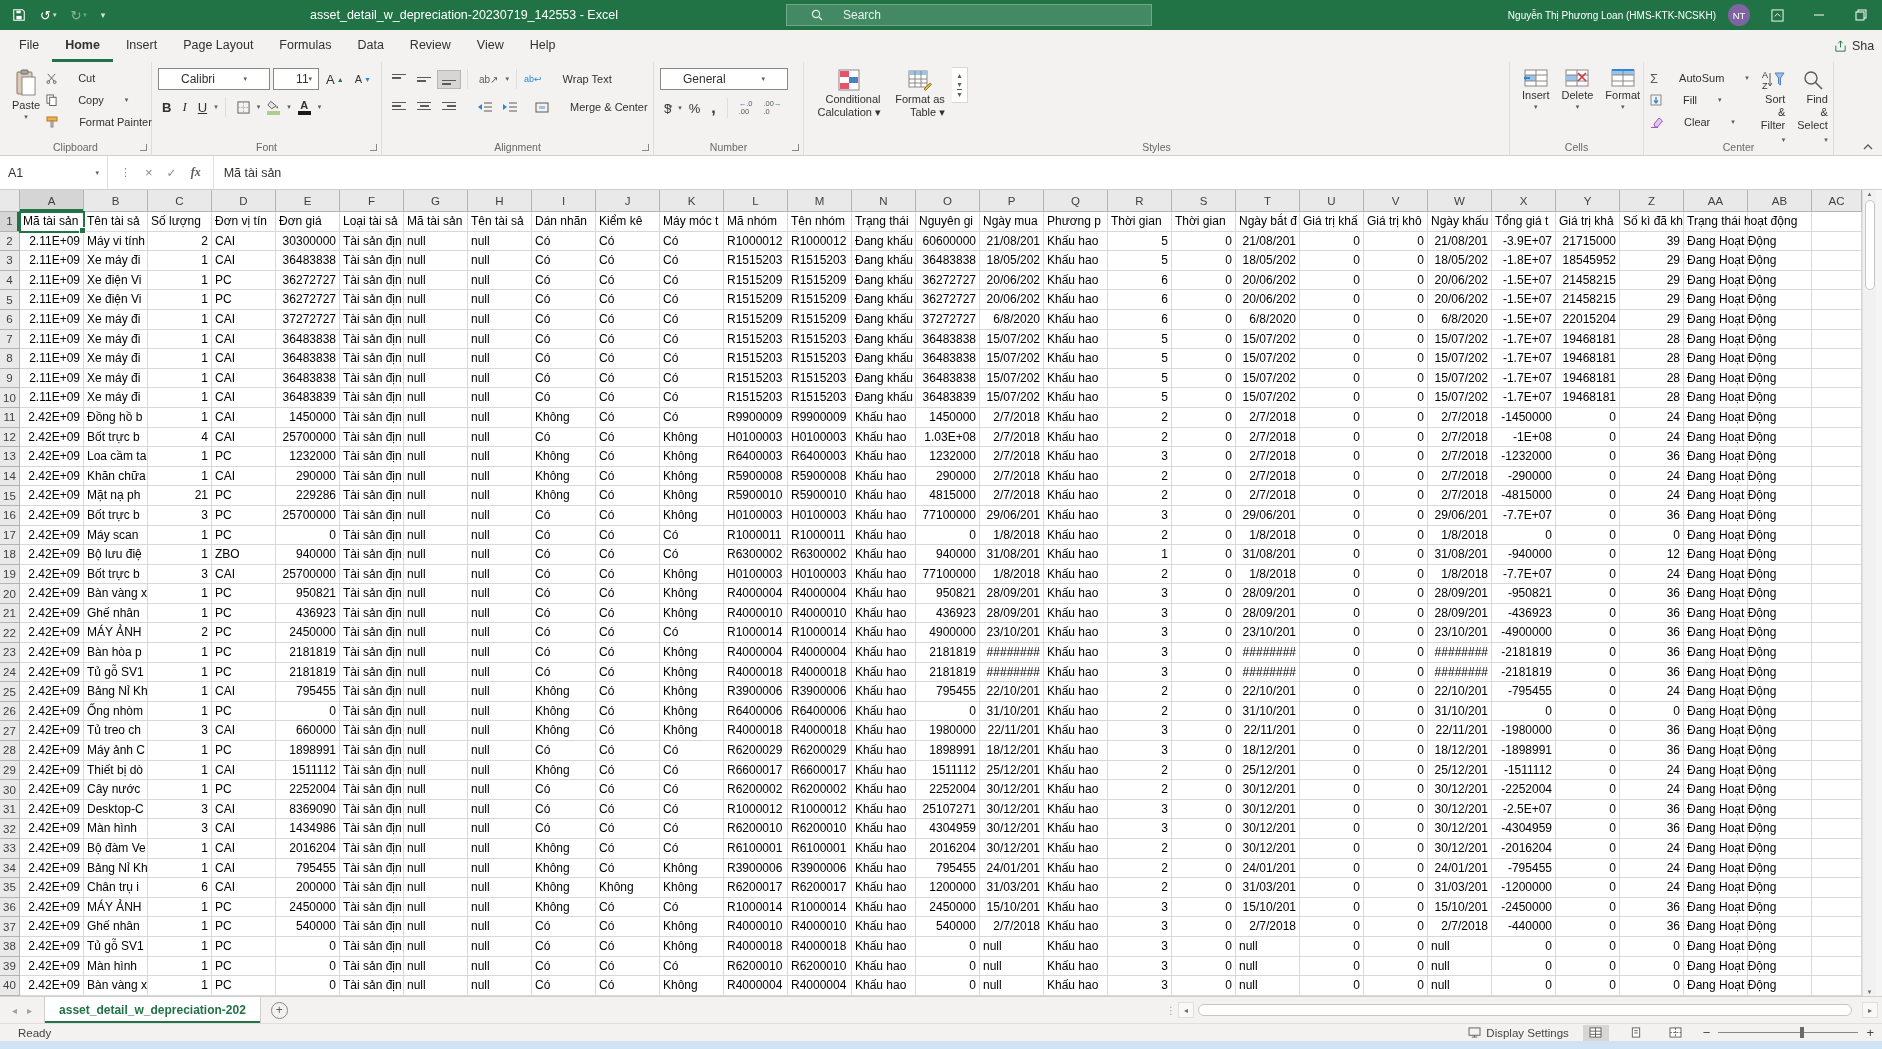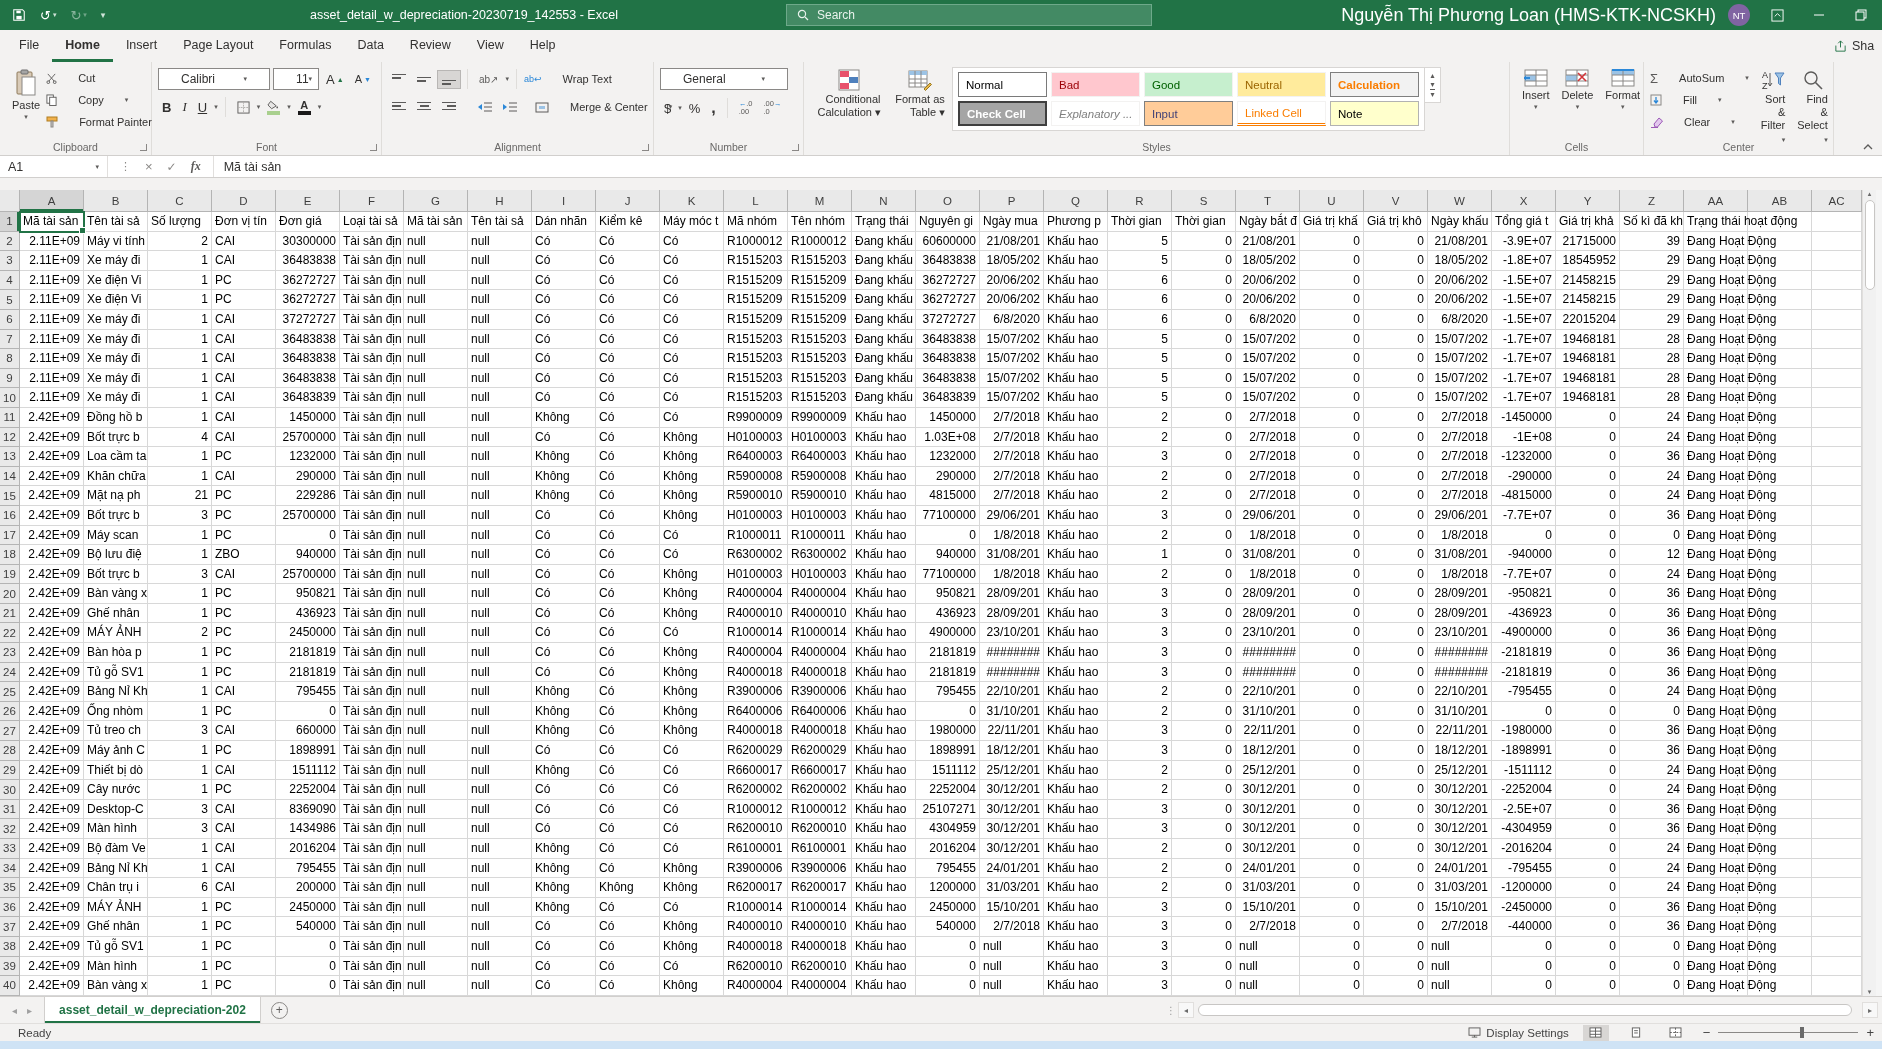--- a/index.html
+++ b/index.html
@@ -6,23 +6,23 @@
   html,body { width:1882px; height:1049px; overflow:hidden; }
   body { font-family:"Liberation Sans","DejaVu Sans",sans-serif; background:#f3f2f1; position:relative; font-size:12px; color:#323130; }
 
   
   .titlebar { position:absolute; left:0; top:0; width:1882px; height:30px; background:#217346; display:flex; align-items:center; color:#fff; }
   .qat { display:flex; align-items:center; gap:14px; padding-left:12px; }
   .qat .qbtn { display:flex; align-items:center; gap:2px; font-size:13px; color:#fff; }
   .qat .dim { opacity:.45; }
   .caret { font-size:7px; color:#cfe3d8; }
   .tb-title { position:absolute; left:214px; width:500px; text-align:center; font-size:12.5px; color:#fff; white-space:nowrap; }
-  .searchbox { position:absolute; left:786px; top:4px; width:366px; height:22px; background:#438a64; border:1px solid #6ea98a; display:flex; align-items:center; gap:8px; padding-left:10px; color:#e9f2ec; font-size:12px; }
+  .searchbox { position:absolute; left:786px; top:4px; width:366px; height:22px; background:#438a64; border:1px solid #6ea98a; display:flex; align-items:center; gap:20px; padding-left:24px; color:#e9f2ec; font-size:12px; }
   .tb-right { position:absolute; right:0; top:0; height:30px; display:flex; align-items:center; gap:12px; padding-right:6px; }
-  .tb-user { font-size:18px; white-space:nowrap;padding-left:44px; }
+  .tb-user { font-size:10px; white-space:nowrap;padding-left:44px; }
   .avatar { width:22px; height:22px; border-radius:50%; background:#8064a2; color:#fff; font-size:9.5px; display:flex; align-items:center; justify-content:center; }
   .winbtn { width:30px; height:30px; display:flex; align-items:center; justify-content:center; }
 
   
   .menubar { position:absolute; left:0; top:30px; width:1882px; height:32px; background:#f3f2f1; display:flex; align-items:stretch; padding-left:6px; }
   .tab { padding:8px 13px 6px; font-size:12.5px; color:#323130; border-bottom:3px solid transparent; }
   .tab.active { border-bottom-color:#217346; font-weight:600; }
   .share-btn { margin-left:auto; display:flex; align-items:center; gap:5px; font-size:12.5px; padding:0 0 0 10px; width:58px; overflow:hidden; white-space:nowrap; }
 
   
@@ -39,21 +39,21 @@
   .ico-lines i { height:1.5px; background:#5c5b5a; display:block; }
   .ibtn { padding:3px 4px; display:flex; align-items:center; gap:2px; }
   .ibtn.active { background:#d8d6d4; outline:1px solid #b8b6b4; }
   .chip { width:89px; height:25px; font-size:11.5px; display:flex; align-items:center; padding:0 7px; white-space:nowrap; overflow:hidden; }
   .gallery { background:#fff; border:1px solid #d8d6d4; display:grid; grid-template-columns:repeat(5,93px); grid-auto-rows:29px; align-items:center; justify-items:center; padding:2px 3px; }
   .galscroll { width:16px; display:flex; flex-direction:column; justify-content:space-between; align-items:center; border:1px solid #d8d6d4; border-left:none; background:#fff; font-size:8px; color:#5c5b5a; padding:3px 0; }
   .twoline { text-align:right; line-height:13px; }
   .collapse { position:absolute; right:8px; bottom:4px; color:#5c5b5a; }
 
   
-  .fbar { position:absolute; left:0; top:156px; width:1882px; height:22px; background:#fff; border-bottom:1px solid #d1cfcd; display:flex; align-items:stretch; }
+  .fbar { position:absolute; left:0; top:156px; width:1882px; height:34px; background:#fff; border-bottom:1px solid #d1cfcd; display:flex; align-items:stretch; }
   .namebox { width:108px; display:flex; align-items:center; justify-content:space-between; padding:0 8px; border-right:1px solid #e1dfdd; font-size:12.5px; }
   .fxbtns { display:flex; align-items:center; gap:14px; padding:0 12px; border-right:1px solid #e1dfdd; color:#8a8886; }
   .fxbtns .fx { font-style:italic; font-family:"Liberation Serif",serif; font-weight:700; color:#5c5b5a; }
   .finput { flex:1; display:flex; align-items:center; padding-left:10px; font-size:12.5px; }
 
   
   .gridwrap { position:absolute; left:0; top:190px; width:1882px; height:806px; background:#f5f5f5; }
   #grid { position:absolute; left:0; top:0; display:grid; background:#fff; }
   .hc { background:#e9e9e9; border-right:1px solid #b4b4b4; border-bottom:1px solid #b4b4b4; font-size:11.5px; color:#3f3f3f; display:flex; align-items:center; justify-content:center; overflow:hidden; }
   .hc.selh { background:#d5d5d5; box-shadow:inset 0 -2px 0 #217346; }
@@ -394,32 +394,20 @@
             <rect x="1" y="2" width="18" height="4" fill="#9cc3e5"></rect>
             <line x1="7" y1="2" x2="7" y2="18" stroke="#8a8886"></line>
             <line x1="13" y1="2" x2="13" y2="18" stroke="#8a8886"></line>
             <line x1="1" y1="10" x2="19" y2="10" stroke="#8a8886"></line>
             <line x1="1" y1="14" x2="19" y2="14" stroke="#8a8886"></line>
             <path d="M16 20l6-6 1.5 1.5-6 6z" fill="#e8b64c" stroke="#9a7c22"></path>
           </svg>
         </span>
       <span class="twoline"><span>Format as</span><br><span>Table ▾</span></span>
     </div>
-    <div class="gallery">
-        <div class="chip" style="background: rgb(255, 255, 255); color: rgb(0, 0, 0); border: 1px solid rgb(122, 122, 122);">Normal</div>
-        <div class="chip" style="background: rgb(255, 199, 206); color: rgb(156, 0, 6); border: 1px solid rgb(243, 242, 241);">Bad</div>
-        <div class="chip" style="background: rgb(198, 239, 206); color: rgb(0, 97, 0); border: 1px solid rgb(243, 242, 241);">Good</div>
-        <div class="chip" style="background: rgb(255, 235, 156); color: rgb(156, 101, 0); border: 1px solid rgb(243, 242, 241);">Neutral</div>
-        <div class="chip" style="background: rgb(242, 242, 242); color: rgb(250, 125, 0); border: 1px solid rgb(127, 127, 127); font-weight: 700;">Calculation</div>
-        <div class="chip" style="background: rgb(165, 165, 165); color: rgb(255, 255, 255); border: 2px solid rgb(63, 63, 63); font-weight: 700;">Check Cell</div>
-        <div class="chip" style="background: rgb(255, 255, 255); color: rgb(127, 127, 127); border: 1px solid rgb(243, 242, 241); font-style: italic;">Explanatory ...</div>
-        <div class="chip" style="background: rgb(255, 204, 153); color: rgb(63, 63, 118); border: 1px solid rgb(127, 127, 127);">Input</div>
-        <div class="chip" style="background: rgb(255, 255, 255); color: rgb(250, 125, 0); border-width: 1px 1px 3px; border-style: solid solid double; border-color: rgb(243, 242, 241) rgb(243, 242, 241) rgb(250, 125, 0); border-image: initial;">Linked Cell</div>
-        <div class="chip" style="background: rgb(255, 255, 204); color: rgb(0, 0, 0); border: 1px solid rgb(178, 178, 178);">Note</div>
-      </div>
     <div class="galscroll">
       <span>▴</span>
       <span>▾</span>
       <span style="border-top:1px solid #5c5b5a;">▾</span>
     </div>
     <span class="glabel">Styles</span>
   </div>
 
   <div class="rgroup" style="width:134px; display:flex;">
     <div class="rbig">

